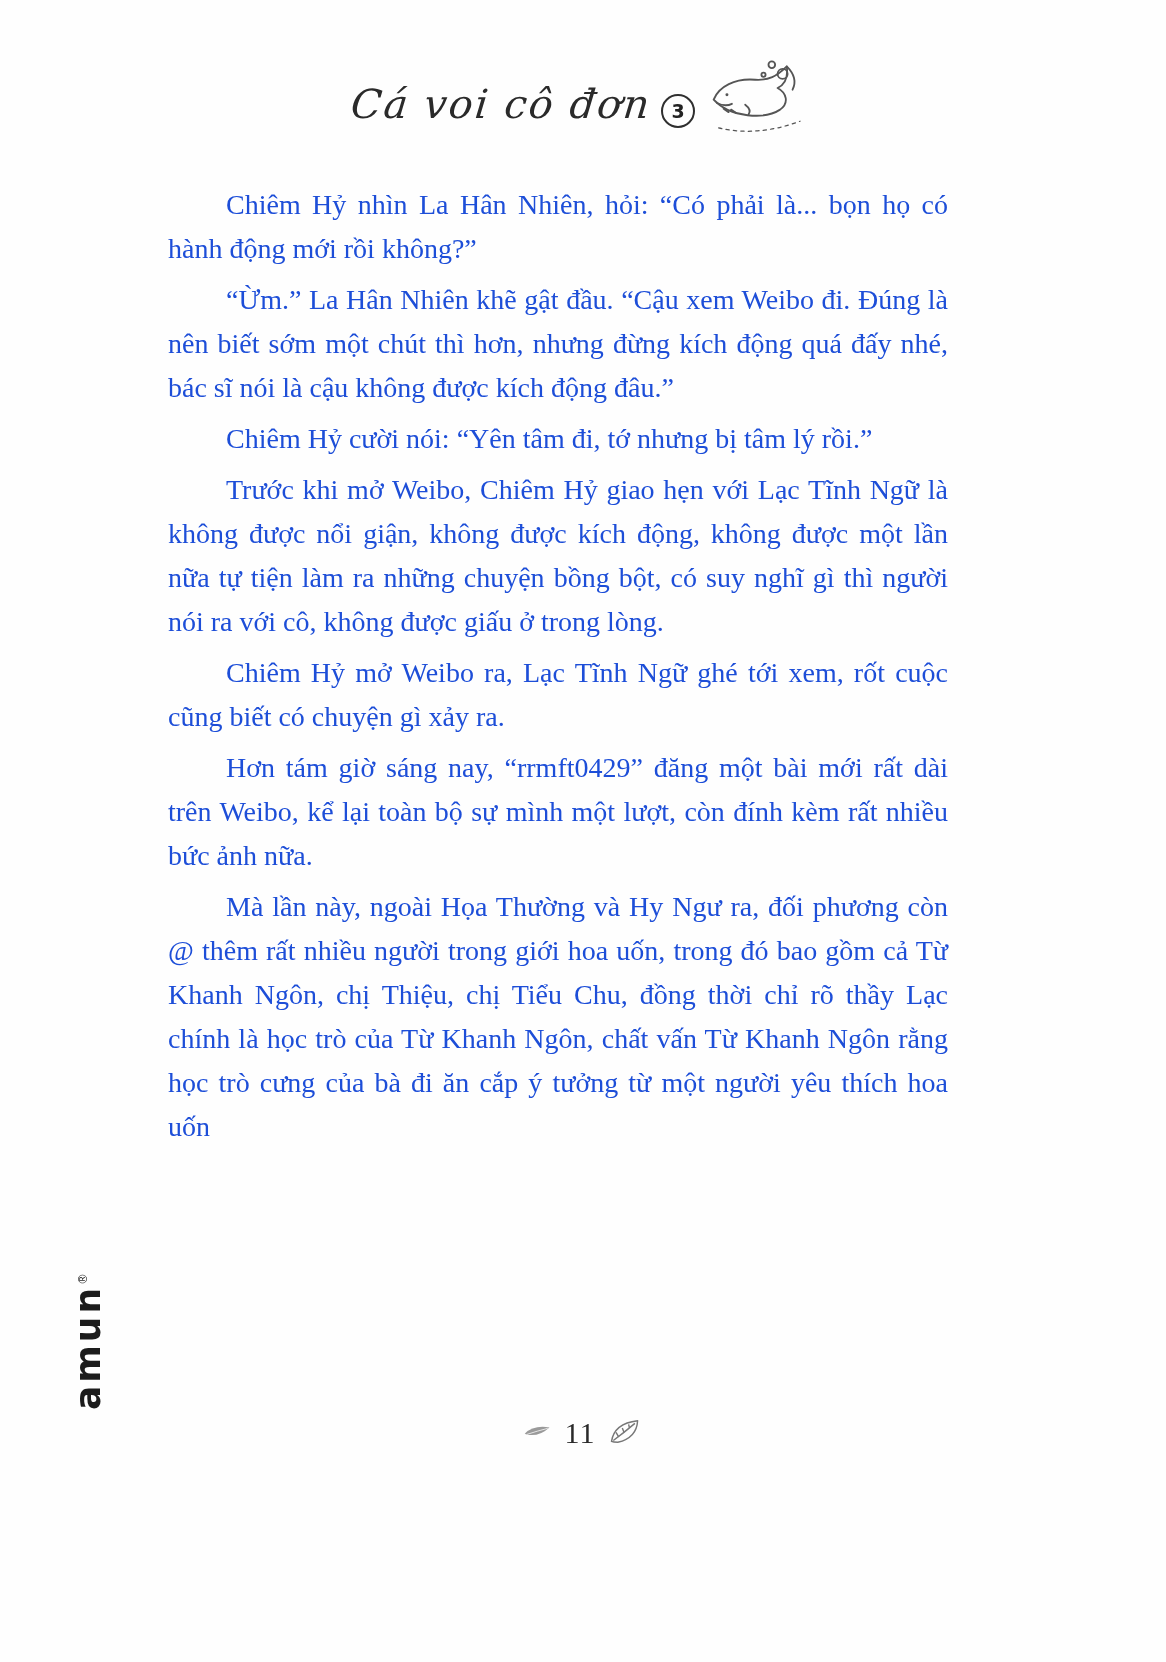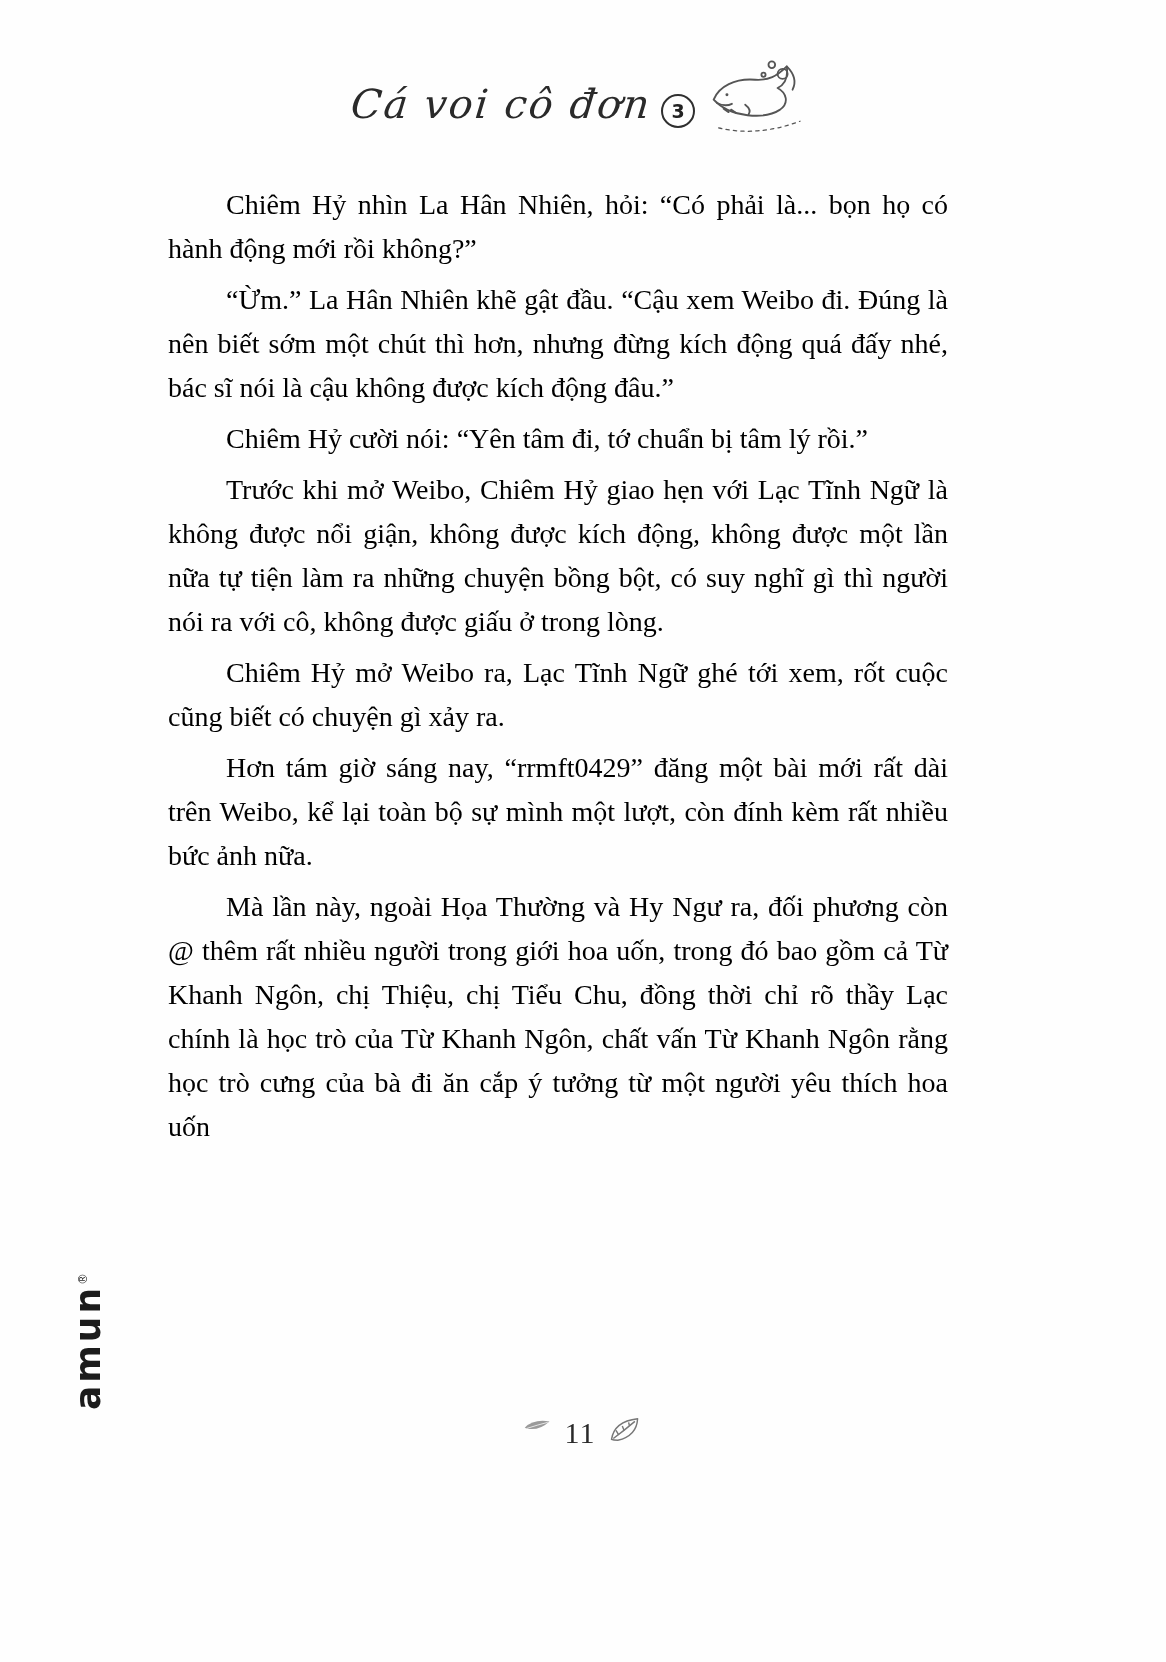--- a/index.html
+++ b/index.html
@@ -69,32 +69,32 @@
     top: 183px;
     left: 168px;
     width: 780px;
   }
   .body-text p {
     margin: 0 0 7px 0;
     font-size: 28px;
     line-height: 44px;
     text-align: justify;
     text-indent: 58px;
-    color: #000000;
+    color: #1d4ed8;
   }
 
   
   .page-footer {
     position: absolute;
     top: 1416px;
     left: 0;
     width: 100%;
     display: flex;
     justify-content: center;
-    align-items: flex-start;
+    align-items: center;
     gap: 12px;
   }
   .page-number {
     font-size: 30px;
     color: #2a2a2a;
     letter-spacing: 1px;
   }
   .leaf {
     display: inline-block;
   }
@@ -146,21 +146,21 @@
             <path d="M14,86 Q60,97 112,78" stroke-width="1.5" stroke-dasharray="4 5"></path>
           </g>
         </svg>
       </span>
     </div>
   </header>
 
   <main class="body-text">
     <p>Chiêm Hỷ nhìn La Hân Nhiên, hỏi: “Có phải là... bọn họ có hành động mới rồi không?”</p>
     <p>“Ừm.” La Hân Nhiên khẽ gật đầu. “Cậu xem Weibo đi. Đúng là nên biết sớm một chút thì hơn, nhưng đừng kích động quá đấy nhé, bác sĩ nói là cậu không được kích động đâu.”</p>
-    <p>Chiêm Hỷ cười nói: “Yên tâm đi, tớ chuẩn bị tâm lý rồi.”</p>
+    <p>Chiêm Hỷ cười nói: “Yên tâm đi, tớ nhưng bị tâm lý rồi.”</p>
     <p>Trước khi mở Weibo, Chiêm Hỷ giao hẹn với Lạc Tĩnh Ngữ là không được nổi giận, không được kích động, không được một lần nữa tự tiện làm ra những chuyện bồng bột, có suy nghĩ gì thì người nói ra với cô, không được giấu ở trong lòng.</p>
     <p>Chiêm Hỷ mở Weibo ra, Lạc Tĩnh Ngữ ghé tới xem, rốt cuộc cũng biết có chuyện gì xảy ra.</p>
     <p>Hơn tám giờ sáng nay, “rrmft0429” đăng một bài mới rất dài trên Weibo, kể lại toàn bộ sự mình một lượt, còn đính kèm rất nhiều bức ảnh nữa.</p>
     <p>Mà lần này, ngoài Họa Thường và Hy Ngư ra, đối phương còn @ thêm rất nhiều người trong giới hoa uốn, trong đó bao gồm cả Từ Khanh Ngôn, chị Thiệu, chị Tiểu Chu, đồng thời chỉ rõ thầy Lạc chính là học trò của Từ Khanh Ngôn, chất vấn Từ Khanh Ngôn rằng học trò cưng của bà đi ăn cắp ý tưởng từ một người yêu thích hoa uốn</p>
   </main>
 
   <footer class="page-footer">
     <span class="leaf">
       <svg viewBox="0 0 34 20" width="30" height="18" aria-hidden="true">
         <path d="M2,13 Q12,3 30,6 Q18,17 4,14 Z" fill="#9a9a9a"></path>

